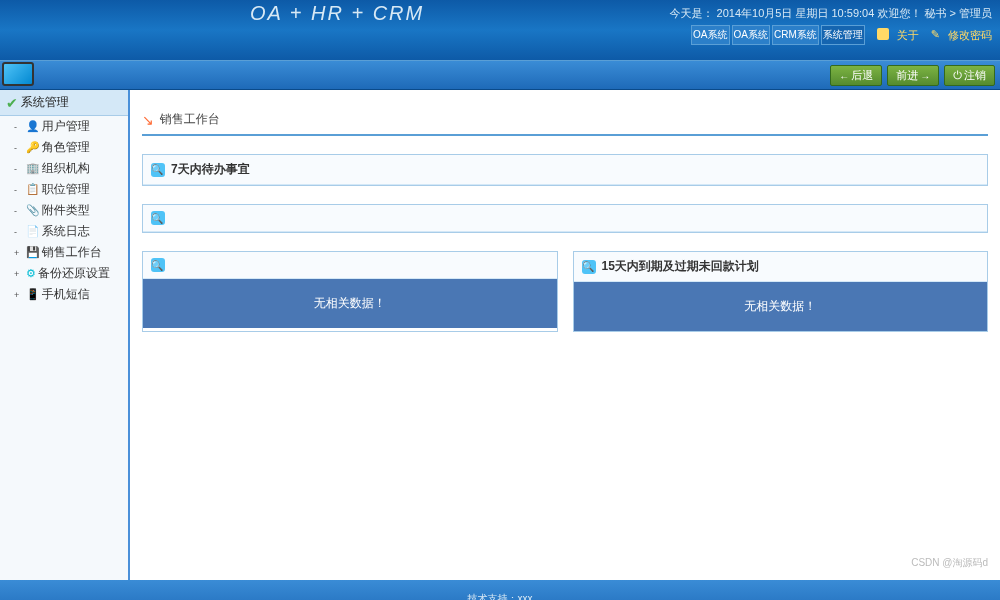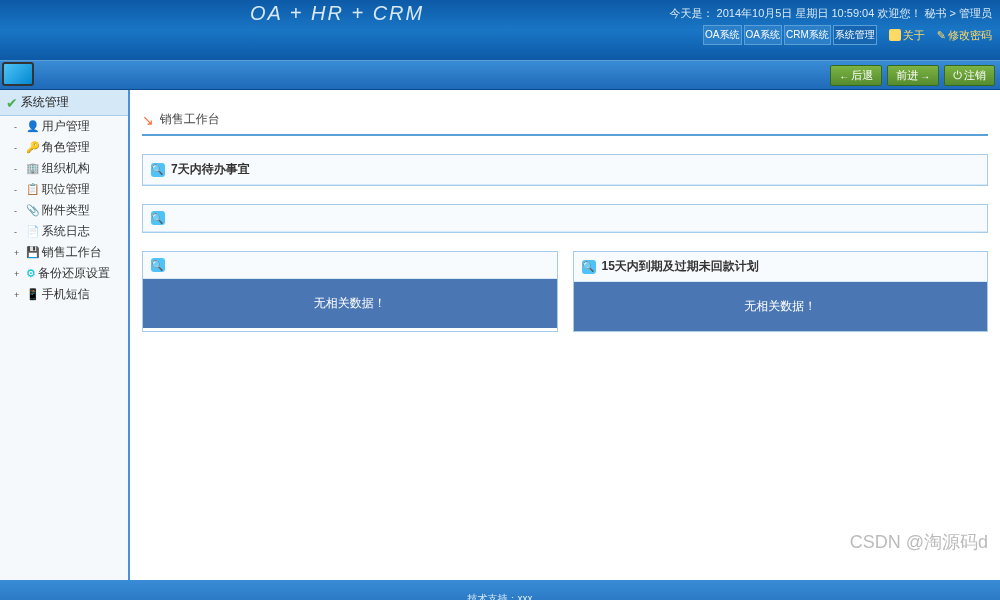--- a/index.html
+++ b/index.html
@@ -4,21 +4,21 @@
 <style>
 * { margin: 0; padding: 0; box-sizing: border-box; font-family: "Microsoft YaHei", Arial, sans-serif; }
 body { width: 1000px; height: 600px; overflow: hidden; background: #fff; }
 .header { height: 60px; background: linear-gradient(to bottom, #0d5aa7 0%, #1976c5 50%, #0d5aa7 100%); position: relative; color: #fff; }
 .header-title { position: absolute; left: 250px; top: 2px; font-size: 20px; font-style: italic; color: #d8e9f5; letter-spacing: 2px; }
 .header-right { position: absolute; right: 8px; top: 6px; text-align: right; font-size: 11px; color: #d8e9f5; }
 .header-info { margin-bottom: 4px; }
 .header-tabs { display: flex; gap: 2px; justify-content: flex-end; align-items: center; }
 .header-tab { background: #2b7fc9; border: 1px solid #5a9fd6; padding: 2px 1px; font-size: 10px; cursor: pointer; color: #fff; }
 .header-tab.active { background: #1565b0; }
-.header-link { color: #ffd966; margin-left: 10px; font-size: 11px; cursor: pointer; display: inline-flex; align-items: center; gap: 2px; }
+.header-link { color: #ffd966; margin-left: 10px; font-size: 11px; cursor: pointer; display: inline-flex; gap: 8px; }
 .info-icon { display: inline-block; width: 12px; height: 12px; background: #ffd966; border-radius: 2px; }
 .toolbar { height: 30px; background: linear-gradient(to bottom, #3a8cd6 0%, #1e6ab8 100%); border-top: 1px solid #5a9fd6; border-bottom: 1px solid #0a4a8a; display: flex; align-items: center; justify-content: flex-end; padding-right: 5px; gap: 5px; }
 .monitor-icon { width: 40px; height: 36px; position: absolute; left: 2px; top: 62px; z-index: 10; }
 .monitor-screen { width: 32px; height: 24px; background: linear-gradient(135deg, #4fc3f7, #0288d1); border: 2px solid #333; border-radius: 3px; }
 .nav-btn { background: linear-gradient(to bottom, #7cb342, #558b2f); color: #fff; border: 1px solid #33691e; padding: 2px 8px; font-size: 11px; cursor: pointer; border-radius: 2px; display: flex; align-items: center; gap: 2px; }
 .nav-btn .arrow { font-size: 10px; }
 .main { display: flex; height: 490px; }
 .sidebar { width: 130px; background: #f5f9fc; border-right: 2px solid #4a90d9; font-size: 12px; }
 .sidebar-header { background: #d4e8f7; padding: 4px 6px; font-size: 12px; color: #222; display: flex; align-items: center; gap: 3px; border-bottom: 1px solid #a8cce8; }
 .sidebar-header .check-icon { color: #4caf50; font-size: 14px; }
@@ -38,21 +38,21 @@
 .workspace-title { display: flex; align-items: center; gap: 6px; font-size: 12px; color: #444; padding: 6px 0; border-bottom: 2px solid #5a9fd6; margin-bottom: 18px; }
 .ws-arrow { color: #ff6b35; font-size: 14px; }
 .panel { border: 1px solid #a8cce8; margin-bottom: 18px; background: #fff; }
 .panel-header { display: flex; align-items: center; gap: 6px; padding: 6px 8px; font-size: 12px; font-weight: bold; color: #333; background: #f8fbfe; border-bottom: 1px solid #d4e8f7; }
 .search-icon { width: 14px; height: 14px; background: #4fc3f7; border-radius: 3px; display: inline-flex; align-items: center; justify-content: center; color: #fff; font-size: 10px; }
 .two-col { display: flex; gap: 15px; }
 .two-col .panel { flex: 1; margin-bottom: 0; }
 .panel-body { padding: 0; }
 .no-data-bar { background: #4a77b4; color: #fff; text-align: center; padding: 16px; font-size: 12px; }
 .footer { height: 38px; background: linear-gradient(to bottom, #3a8cd6, #1e6ab8); color: #d8e9f5; font-size: 10px; display: flex; align-items: center; padding: 0 10px; justify-content: center; }
-.watermark { position: absolute; right: 12px; bottom: 46px; font-size: 18px; color: #bbb; }
+.watermark { position: absolute; right: 12px; bottom: 30px; font-size: 10px; color: #bbb; }
 </style>
 </head>
 <body>
 
 <div class="header">
   <div class="header-title">OA + HR + CRM</div>
   <div class="header-right">
     <div class="header-info">
       <span>今天是：</span>
       <span>2014年10月5日</span>

